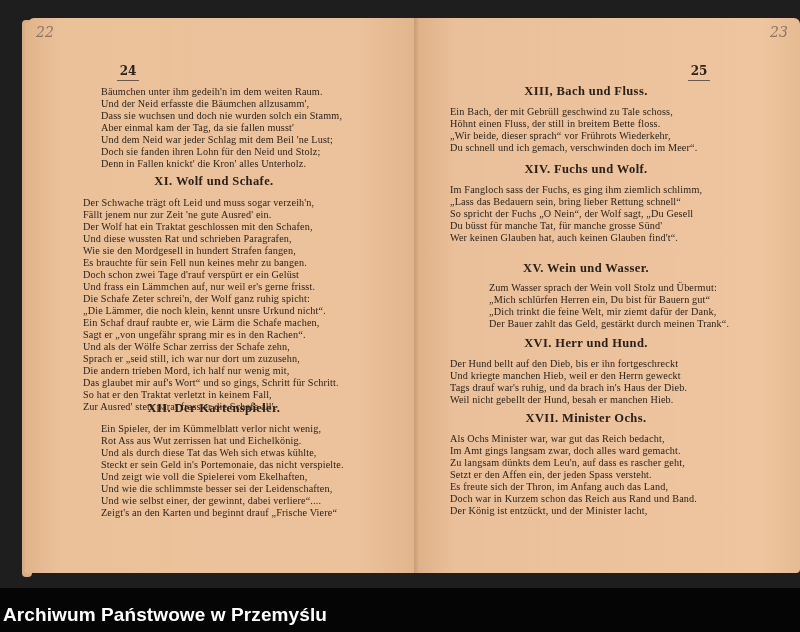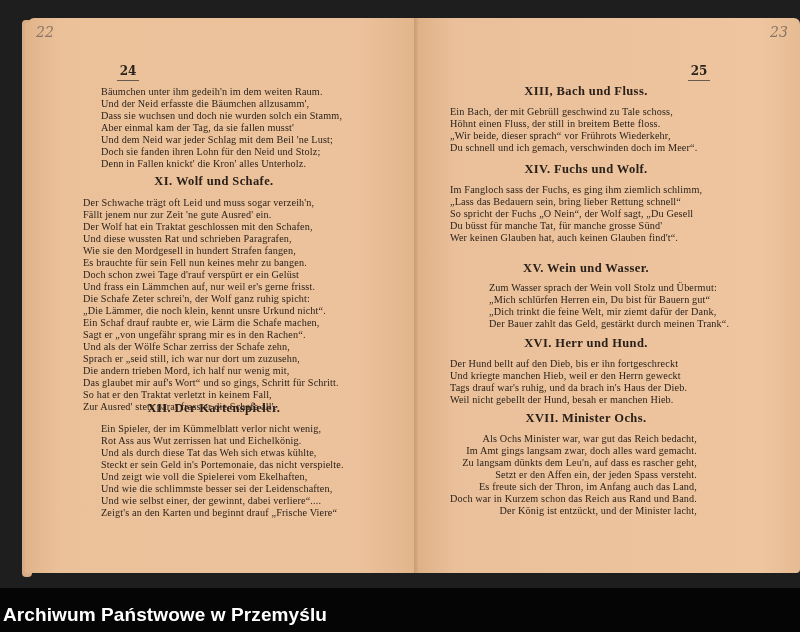--- a/index.html
+++ b/index.html
@@ -111,21 +111,21 @@
 
     <div class="heading" style="left:0;width:336px;top:318px;">XVI. Herr und Hund.</div>
     <div class="text" style="left:32px;top:340px;">
       <span class="line">Der Hund bellt auf den Dieb, bis er ihn fortgeschreckt</span>
       <span class="line">Und kriegte manchen Hieb, weil er den Herrn geweckt</span>
       <span class="line">Tags drauf war's ruhig, und da brach in's Haus der Dieb.</span>
       <span class="line">Weil nicht gebellt der Hund, besah er manchen Hieb.</span>
     </div>
 
     <div class="heading" style="left:0;width:336px;top:393px;">XVII. Minister Ochs.</div>
-    <div class="text" style="left:32px;top:415px;text-align:right;">
+    <div class="text" style="left:32px;top:415px;">
       <span class="line">Als Ochs Minister war, war gut das Reich bedacht,</span>
       <span class="line">Im Amt gings langsam zwar, doch alles ward gemacht.</span>
       <span class="line">Zu langsam dünkts dem Leu'n, auf dass es rascher geht,</span>
       <span class="line">Setzt er den Affen ein, der jeden Spass versteht.</span>
       <span class="line">Es freute sich der Thron, im Anfang auch das Land,</span>
       <span class="line">Doch war in Kurzem schon das Reich aus Rand und Band.</span>
       <span class="line">Der König ist entzückt, und der Minister lacht,</span>
     </div>
   </div>
 </div>

